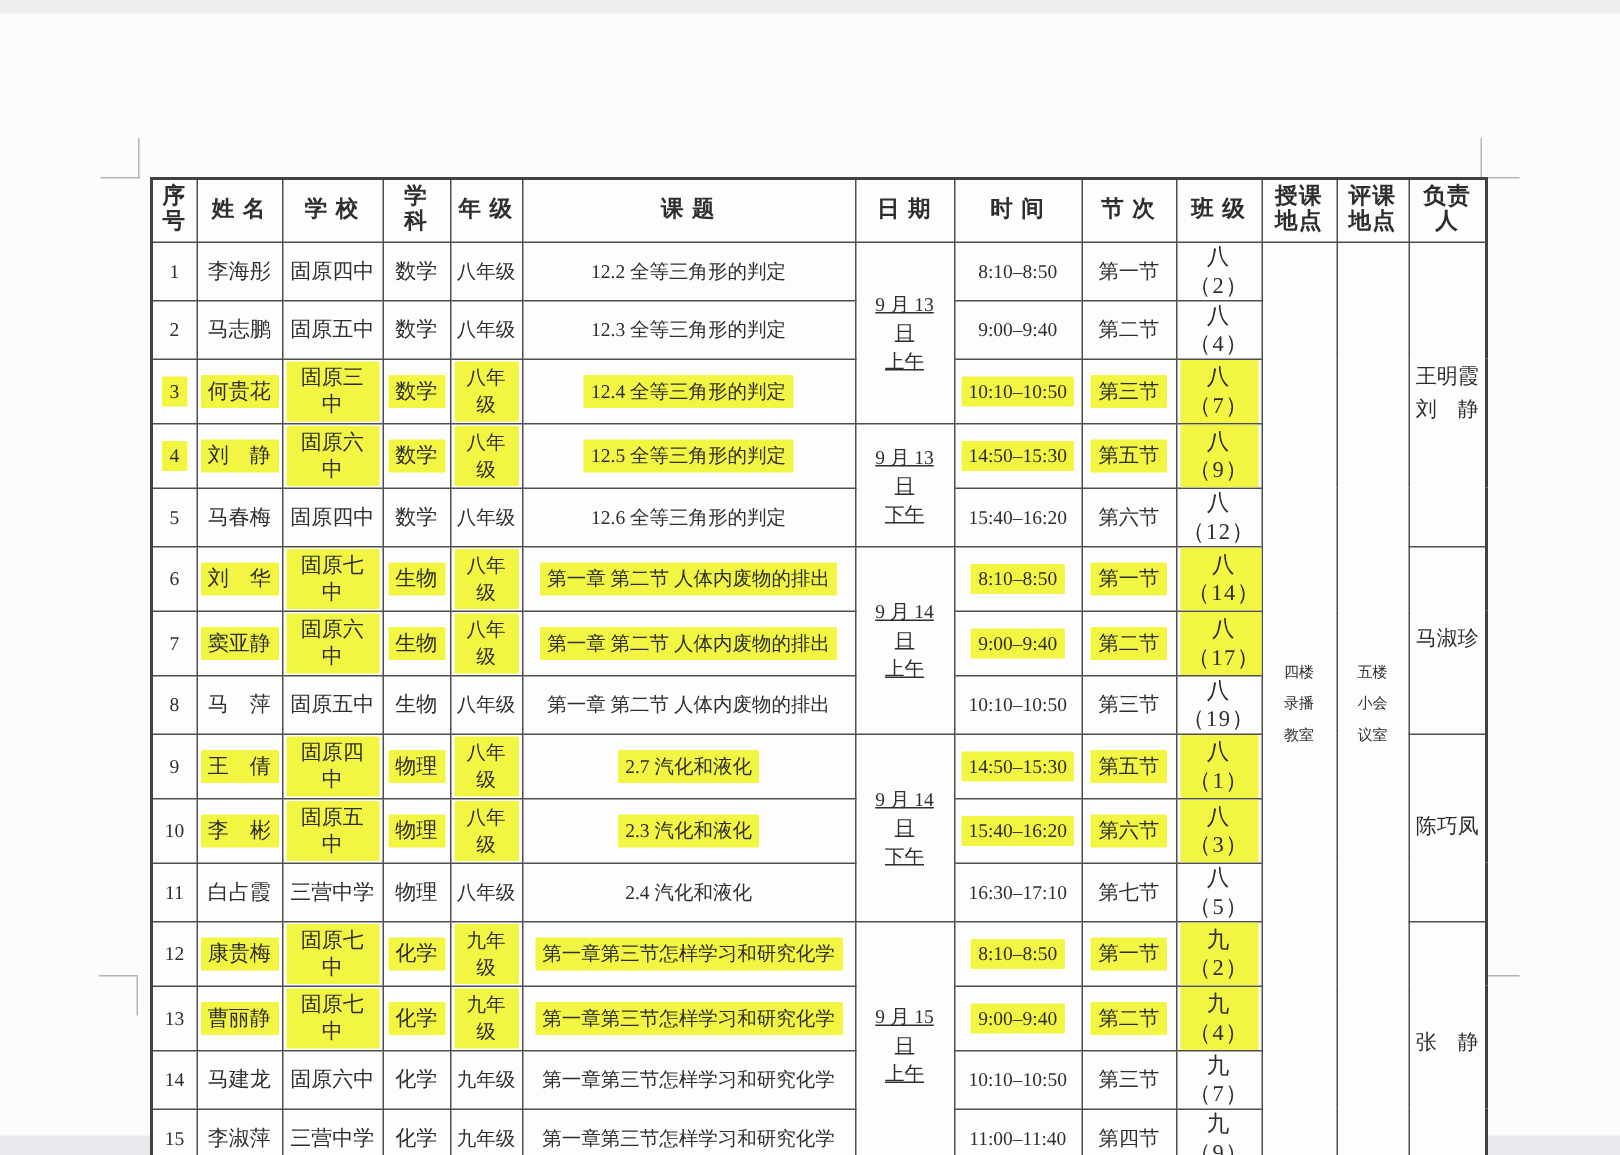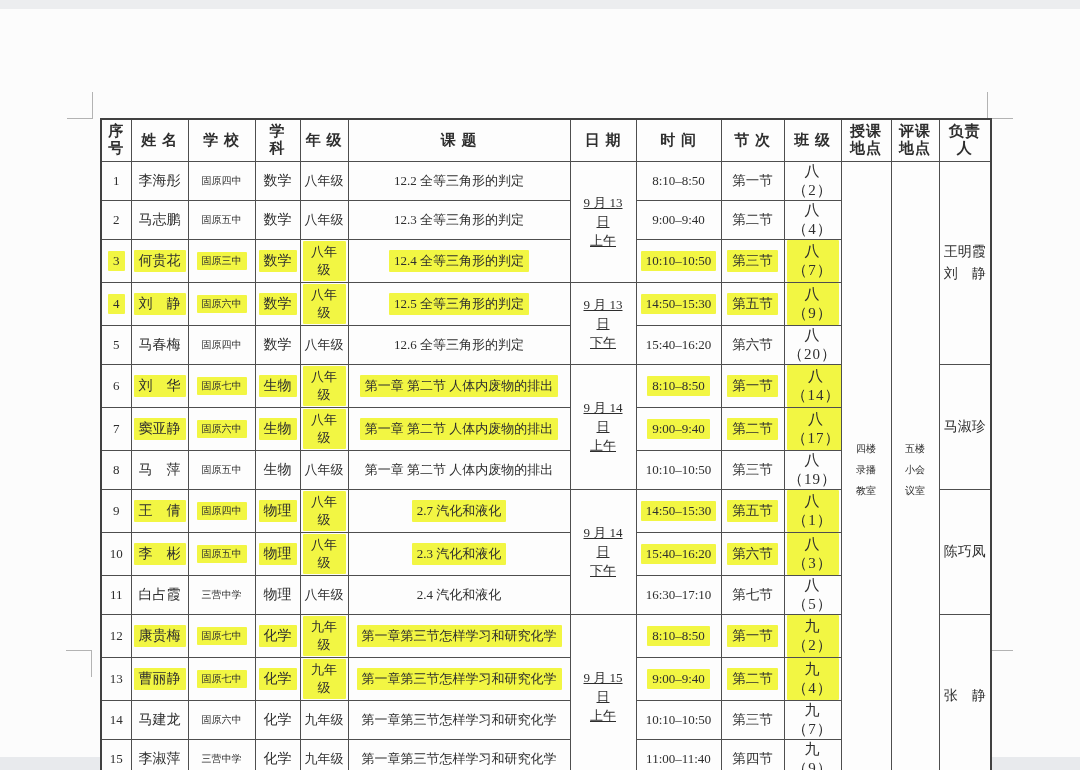--- a/index.html
+++ b/index.html
@@ -42,21 +42,21 @@
     overflow: hidden;
   }
   tr.header-row { height: 42px; }
   tr.body-row { height: 31.6px; }
   th {
     font-weight: bold; font-size: 15px; color: #1e1e1e;
     letter-spacing: 1px; line-height: 17px;
   }
   td.c-no     { font-size: 13px; font-family: "Liberation Serif", serif; }
   td.c-name   { font-size: 14px; }
-  td.c-school { font-size: 10px; }
+  td.c-school { font-size: 14px; }
   td.c-subject{ font-size: 14px; font-family: Liberation Serif, serif; }
   td.c-grade  { font-size: 13px; color: #6a6a6a; font-family: Liberation Mono, monospace; }
   td.c-topic  { font-size: 13px; color: #555555; }
   td.c-date   { font-size: 13px; color: #4f4f4f; line-height: 19px; text-decoration: underline; }
   td.c-time   { font-size: 13px; color: #3c3c3c; }
   td.c-period { font-size: 13.5px; color: #4a4a4a; }
   td.c-cls    { font-size: 15px; color: #4a4a4a; letter-spacing: 1px; }
   td.c-loc    { font-size: 10px; color: #3c3c3c; line-height: 21px; }
   td.c-mgr    { font-size: 14px; color: #4a4a4a; line-height: 22px; }
   .hl {
@@ -198,21 +198,21 @@
 
     <tr class="body-row">
       <td class="c-no"><span class="cellspan">5</span></td>
       <td class="c-name"><span class="cellspan">马春梅</span></td>
       <td class="c-school"><span class="cellspan">固原四中</span></td>
       <td class="c-subject"><span class="cellspan">数学</span></td>
       <td class="c-grade"><span class="cellspan">八年级</span></td>
       <td class="c-topic"><span class="cellspan">12.6 全等三角形的判定</span></td>
       <td class="c-time"><span class="cellspan">15:40–16:20</span></td>
       <td class="c-period"><span class="cellspan">第六节</span></td>
-      <td class="c-cls"><span class="cellspan">八（20）</span></td>
+      <td class="c-cls"><span class="cellspan">八（12）</span></td>
     </tr>
 
     <tr class="body-row">
       <td class="c-no"><span class="cellspan">6</span></td>
       <td class="c-name"><span class="cellspan hl">刘　华</span></td>
       <td class="c-school"><span class="cellspan hl">固原七中</span></td>
       <td class="c-subject"><span class="cellspan hl">生物</span></td>
       <td class="c-grade"><span class="cellspan hl">八年级</span></td>
       <td class="c-topic"><span class="cellspan hl">第一章 第二节 人体内废物的排出</span></td>
       <td class="c-date" rowspan="3">

